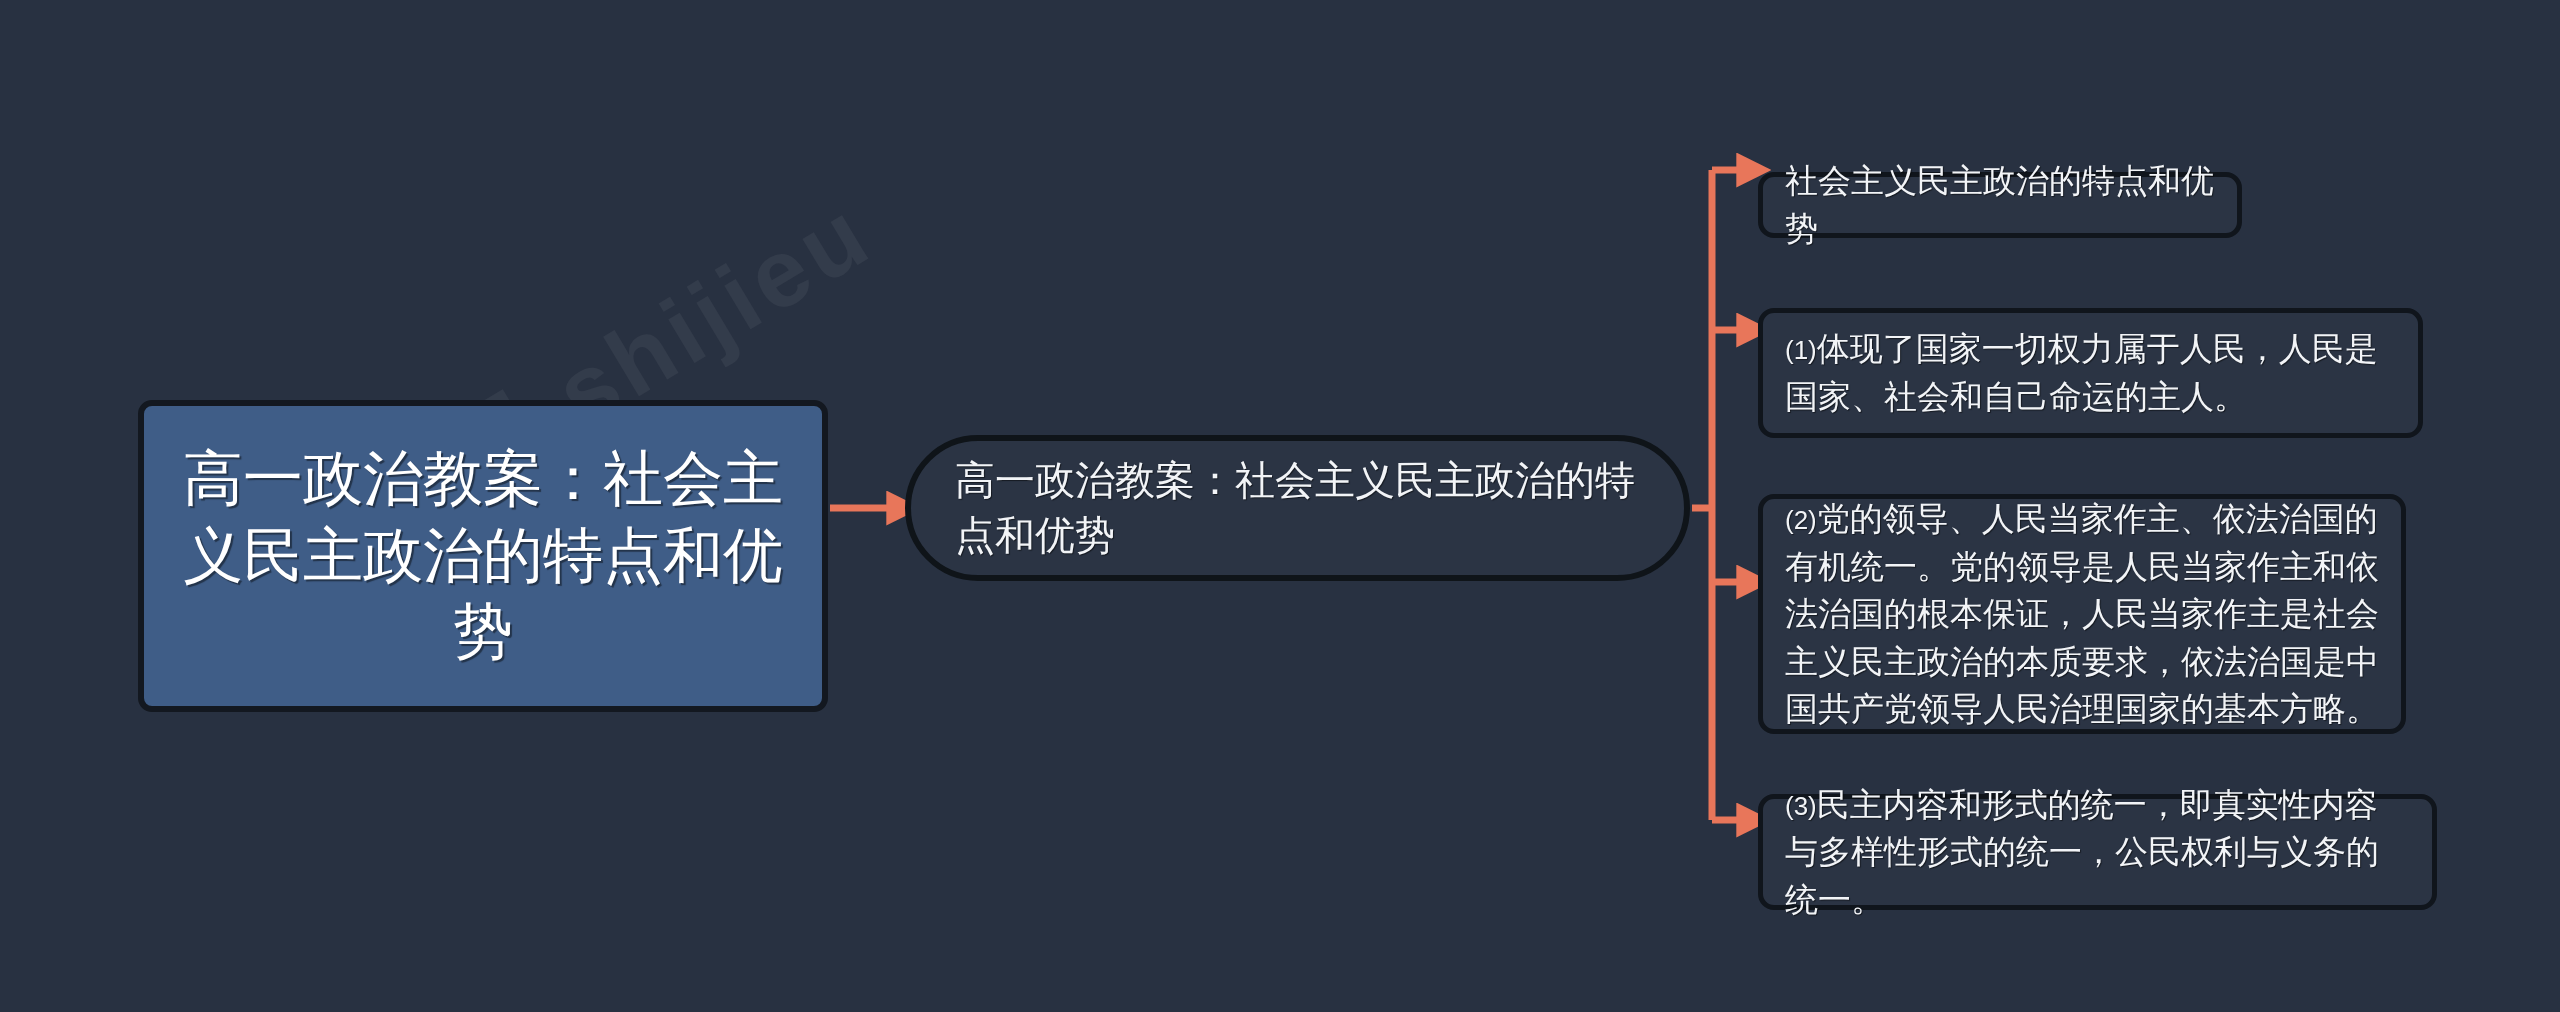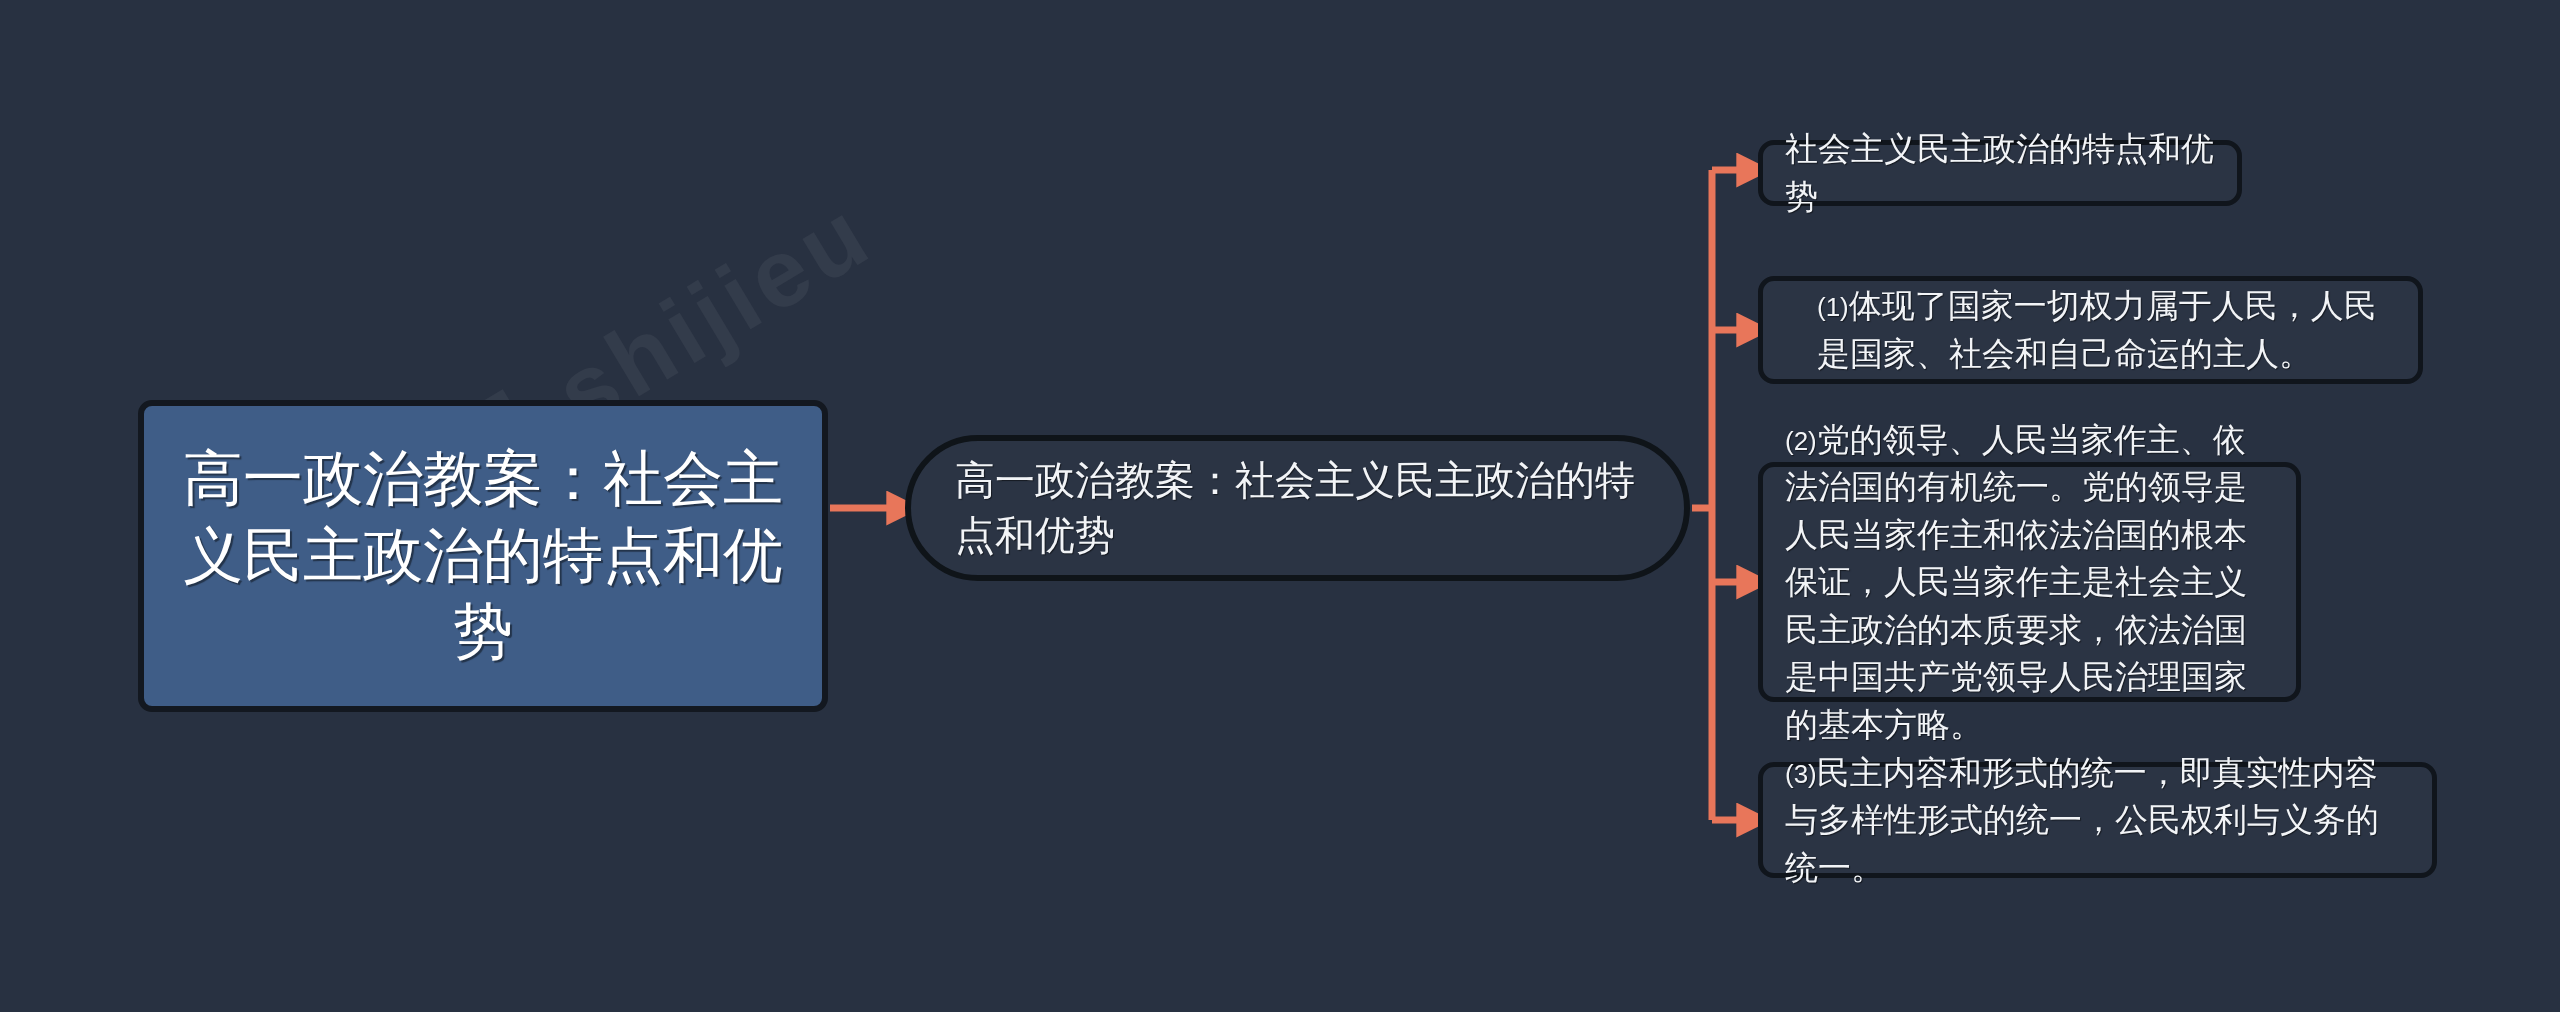--- a/index.html
+++ b/index.html
@@ -95,37 +95,38 @@
     text-align: left;
     padding: 0 44px;
     text-shadow: 1px 1px 1px rgba(0,0,0,0.5);
   }
 
   .node-leaf {
     background: #2b3444;
     border: 5px solid #10151c;
     border-radius: 16px;
     justify-content: flex-end;
+    margin-top: 32px;
   }
   .node-leaf .node-text {
     color: #f2f4f7;
     font-size: 33px;
     line-height: 1.44;
     text-align: left;
     padding: 0 22px;
     text-shadow: 1px 1px 1px rgba(0,0,0,0.5);
   }
   .node-leaf .idx {
     font-size: 26px;
     vertical-align: 1px;
   }
 
   .leaf-1 { left: 1758px; top: 140px;  width: 484px;  height: 66px; }
-  .leaf-2 { left: 1758px; top: 276px;  width: 665px;  height: 108px; padding-left: 32px; }
-  .leaf-3 { left: 1758px; top: 462px;  width: 543px;  height: 240px; }
+  .leaf-2 { left: 1758px; top: 276px;  width: 665px;  height: 130px; }
+  .leaf-3 { left: 1758px; top: 462px;  width: 648px;  height: 240px; }
   .leaf-4 { left: 1758px; top: 762px;  width: 679px;  height: 116px; }
 </style>
 </head>
 <body>
 
 <div id="canvas">
 
   <div class="watermark">导图 shijieu</div>
 
   <svg id="connectors" viewBox="0 0 2560 1012" width="2560" height="1012">

